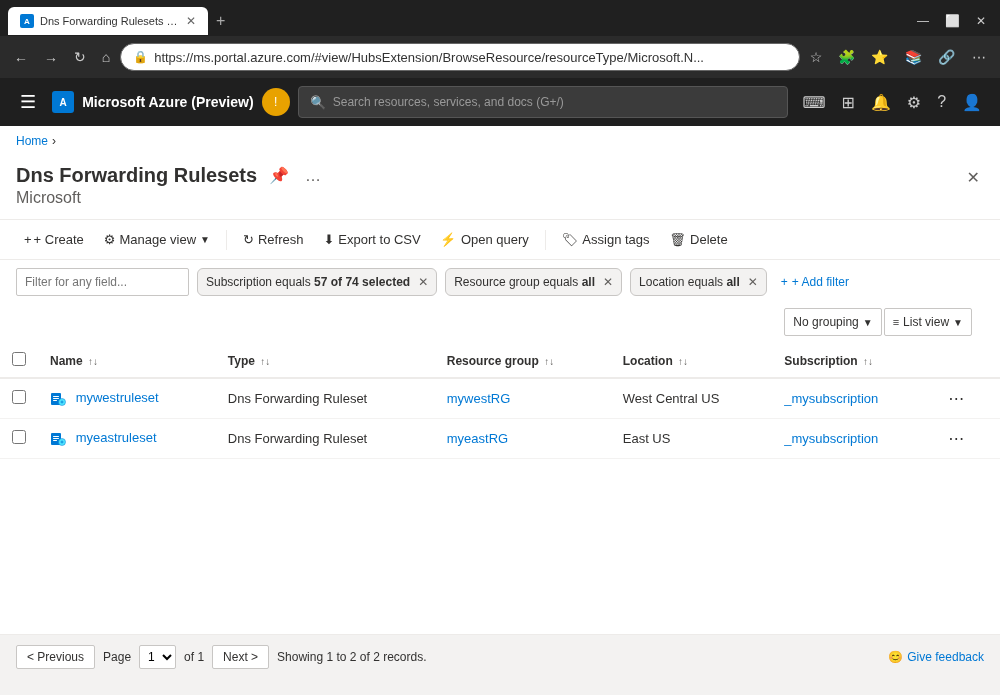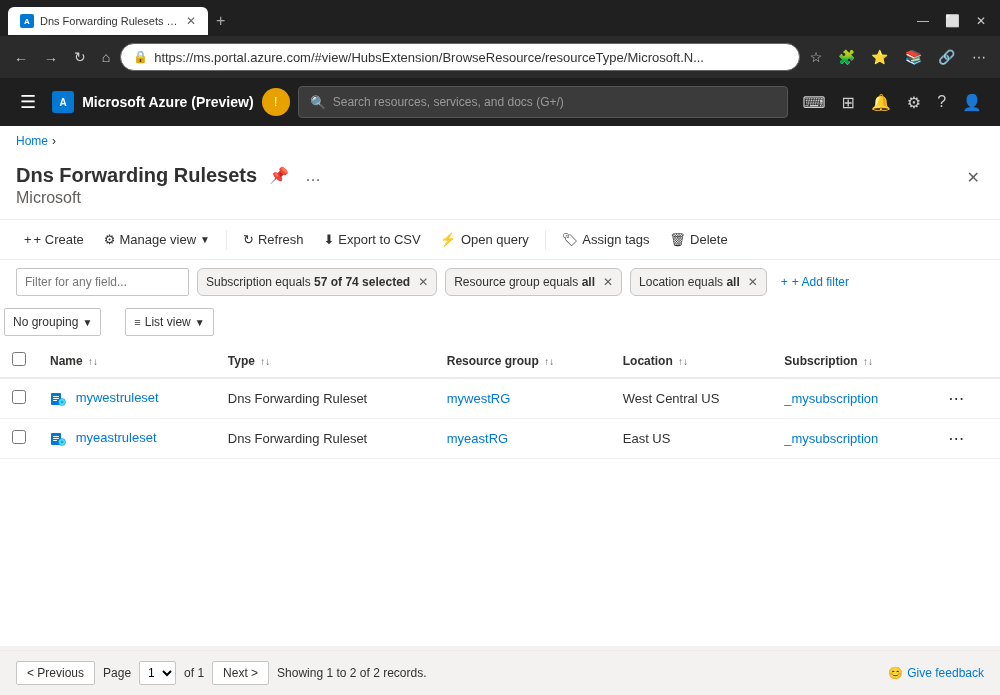--- a/index.html
+++ b/index.html
@@ -53,36 +53,36 @@
 
     
     .filter-bar { padding: 8px 16px; display: flex; align-items: center; gap: 8px; flex-wrap: wrap; }
     .filter-input { border: 1px solid #c8c6c4; border-radius: 2px; padding: 4px 8px; font-size: 12px; color: #323130; background: #fff; height: 28px; min-width: 140px; }
     .filter-tag { display: flex; align-items: center; gap: 4px; background: #f3f2f1; border: 1px solid #c8c6c4; border-radius: 6px; padding: 2px 8px; font-size: 12px; height: 28px; }
     .filter-tag .filter-close { cursor: pointer; color: #605e5c; font-size: 12px; margin-left: 4px; }
     .filter-tag strong { font-weight: 600; }
     .add-filter-btn { display: flex; align-items: center; gap: 4px; background: none; border: none; color: #0078d4; cursor: pointer; font-size: 12px; padding: 2px 6px; }
 
     
-    .view-controls { display: flex; justify-content: flex-start; padding: 4px 4px 8px; gap: 24px; }
+    .view-controls { display: flex; justify-content: flex-end; padding: 4px 28px 8px; gap: 2px; }
     .view-dropdown { display: flex; align-items: center; gap: 4px; border: 1px solid #c8c6c4; border-radius: 2px; padding: 4px 8px; font-size: 12px; cursor: pointer; background: #fff; height: 28px; }
 
     
     .data-table { width: 100%; border-collapse: collapse; font-size: 13px; }
     .data-table th { padding: 8px 12px; text-align: left; font-weight: 600; color: #323130; border-bottom: 2px solid #edebe9; font-size: 12px; white-space: nowrap; }
     .data-table th .sort-icon { font-size: 10px; color: #605e5c; margin-left: 2px; }
     .data-table td { padding: 8px 12px; border-bottom: 1px solid #f3f2f1; vertical-align: middle; }
     .data-table .checkbox-col { width: 32px; }
     .data-table input[type=checkbox] { width: 14px; height: 14px; cursor: pointer; }
     .resource-link { color: #0078d4; text-decoration: none; cursor: pointer; }
     .resource-icon { display: inline-flex; align-items: center; justify-content: center; width: 16px; height: 16px; margin-right: 6px; vertical-align: middle; }
     .more-btn { background: none; border: none; cursor: pointer; color: #323130; font-size: 16px; padding: 2px 6px; border-radius: 2px; }
 
     
-    .footer { display: flex; align-items: center; padding: 10px 16px; border-top: 1px solid #edebe9; background: #f3f2f1; gap: 8px; position: fixed; bottom: 0; width: 1000px; }
+    .footer { display: flex; align-items: center; padding: 10px 16px; border-top: 1px solid #edebe9; background: #f3f2f1; gap: 8px; position: fixed; bottom: 16px; width: 1000px; }
     .page-btn { border: 1px solid #c8c6c4; background: #fff; padding: 4px 10px; font-size: 12px; cursor: pointer; border-radius: 2px; color: #323130; }
     .page-select { border: 1px solid #c8c6c4; background: #fff; padding: 2px 4px; font-size: 12px; cursor: pointer; border-radius: 2px; height: 24px; }
     .page-text { font-size: 12px; color: #323130; }
     .feedback-btn { margin-left: auto; display: flex; align-items: center; gap: 4px; background: none; border: none; color: #0078d4; cursor: pointer; font-size: 12px; }
 
     .table-wrapper { padding: 0 0; overflow-x: auto; }
   </style>
 </head>
 <body>
 

